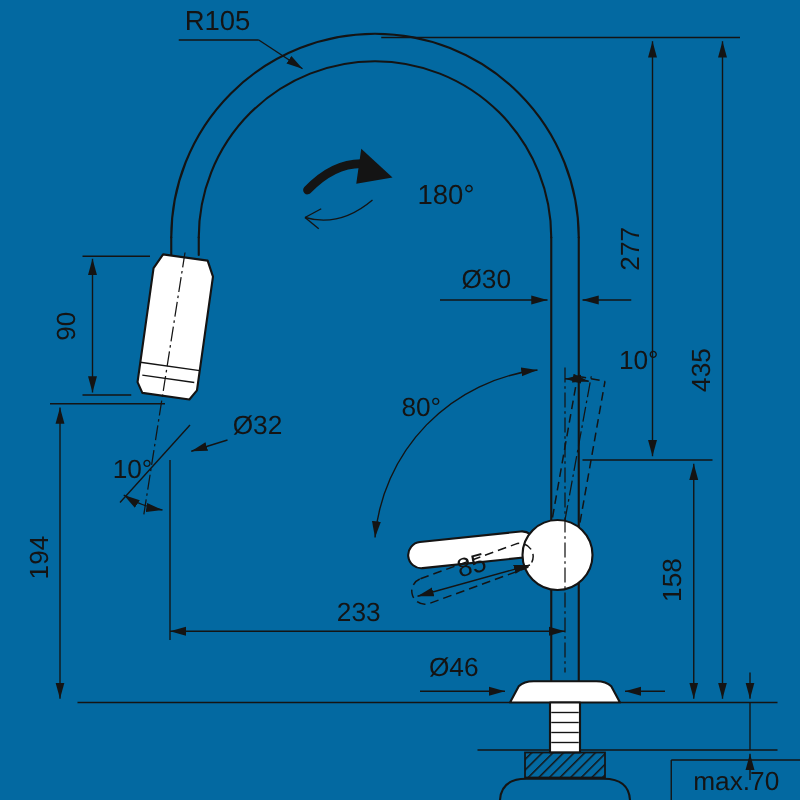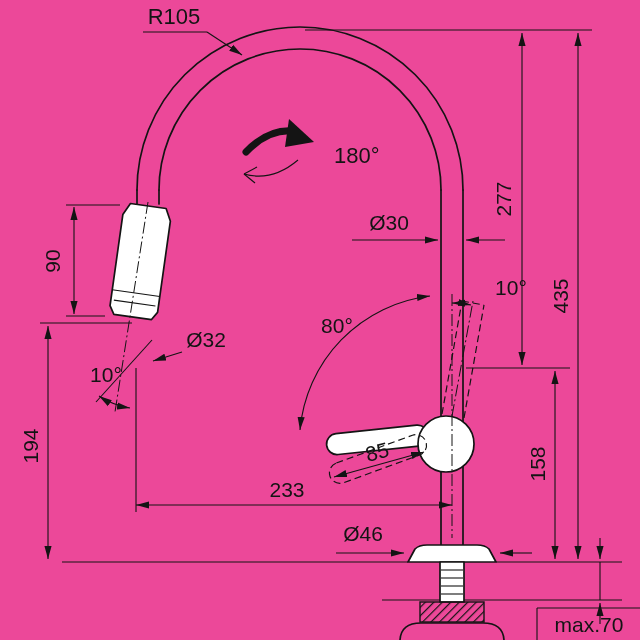--- a/index.html
+++ b/index.html
@@ -1,16 +1,16 @@
 <!DOCTYPE html>
 <html><head>
 <meta charset="utf-8">
 <style>
   html,body{margin:0;padding:0;background:#fff;}
-  .canvas{width:640px;height:640px;background:#ec4899;position:relative;overflow:hidden;}
+  .canvas{width:640px;height:640px;background:#0369a1;position:relative;overflow:hidden;}
   svg{display:block;}
   svg text{font-family:"Liberation Sans",sans-serif;font-size:21px;fill:#141414;}
   .t22{font-size:22px;}
   .fillw{fill:#ffffff;stroke:#141414;stroke-width:1.7;stroke-linejoin:round;}
   .outline{fill:none;stroke:#141414;stroke-width:1.7;stroke-linejoin:round;stroke-linecap:round;}
   .thin{fill:none;stroke:#141414;stroke-width:1.1;}
   .thick7{fill:none;stroke:#141414;stroke-width:7;stroke-linecap:round;}
   .dash{fill:none;stroke:#141414;stroke-width:1.2;stroke-dasharray:7 4;}
   .cl{fill:none;stroke:#141414;stroke-width:1;stroke-dasharray:12 3 2 3;}
 </style>

